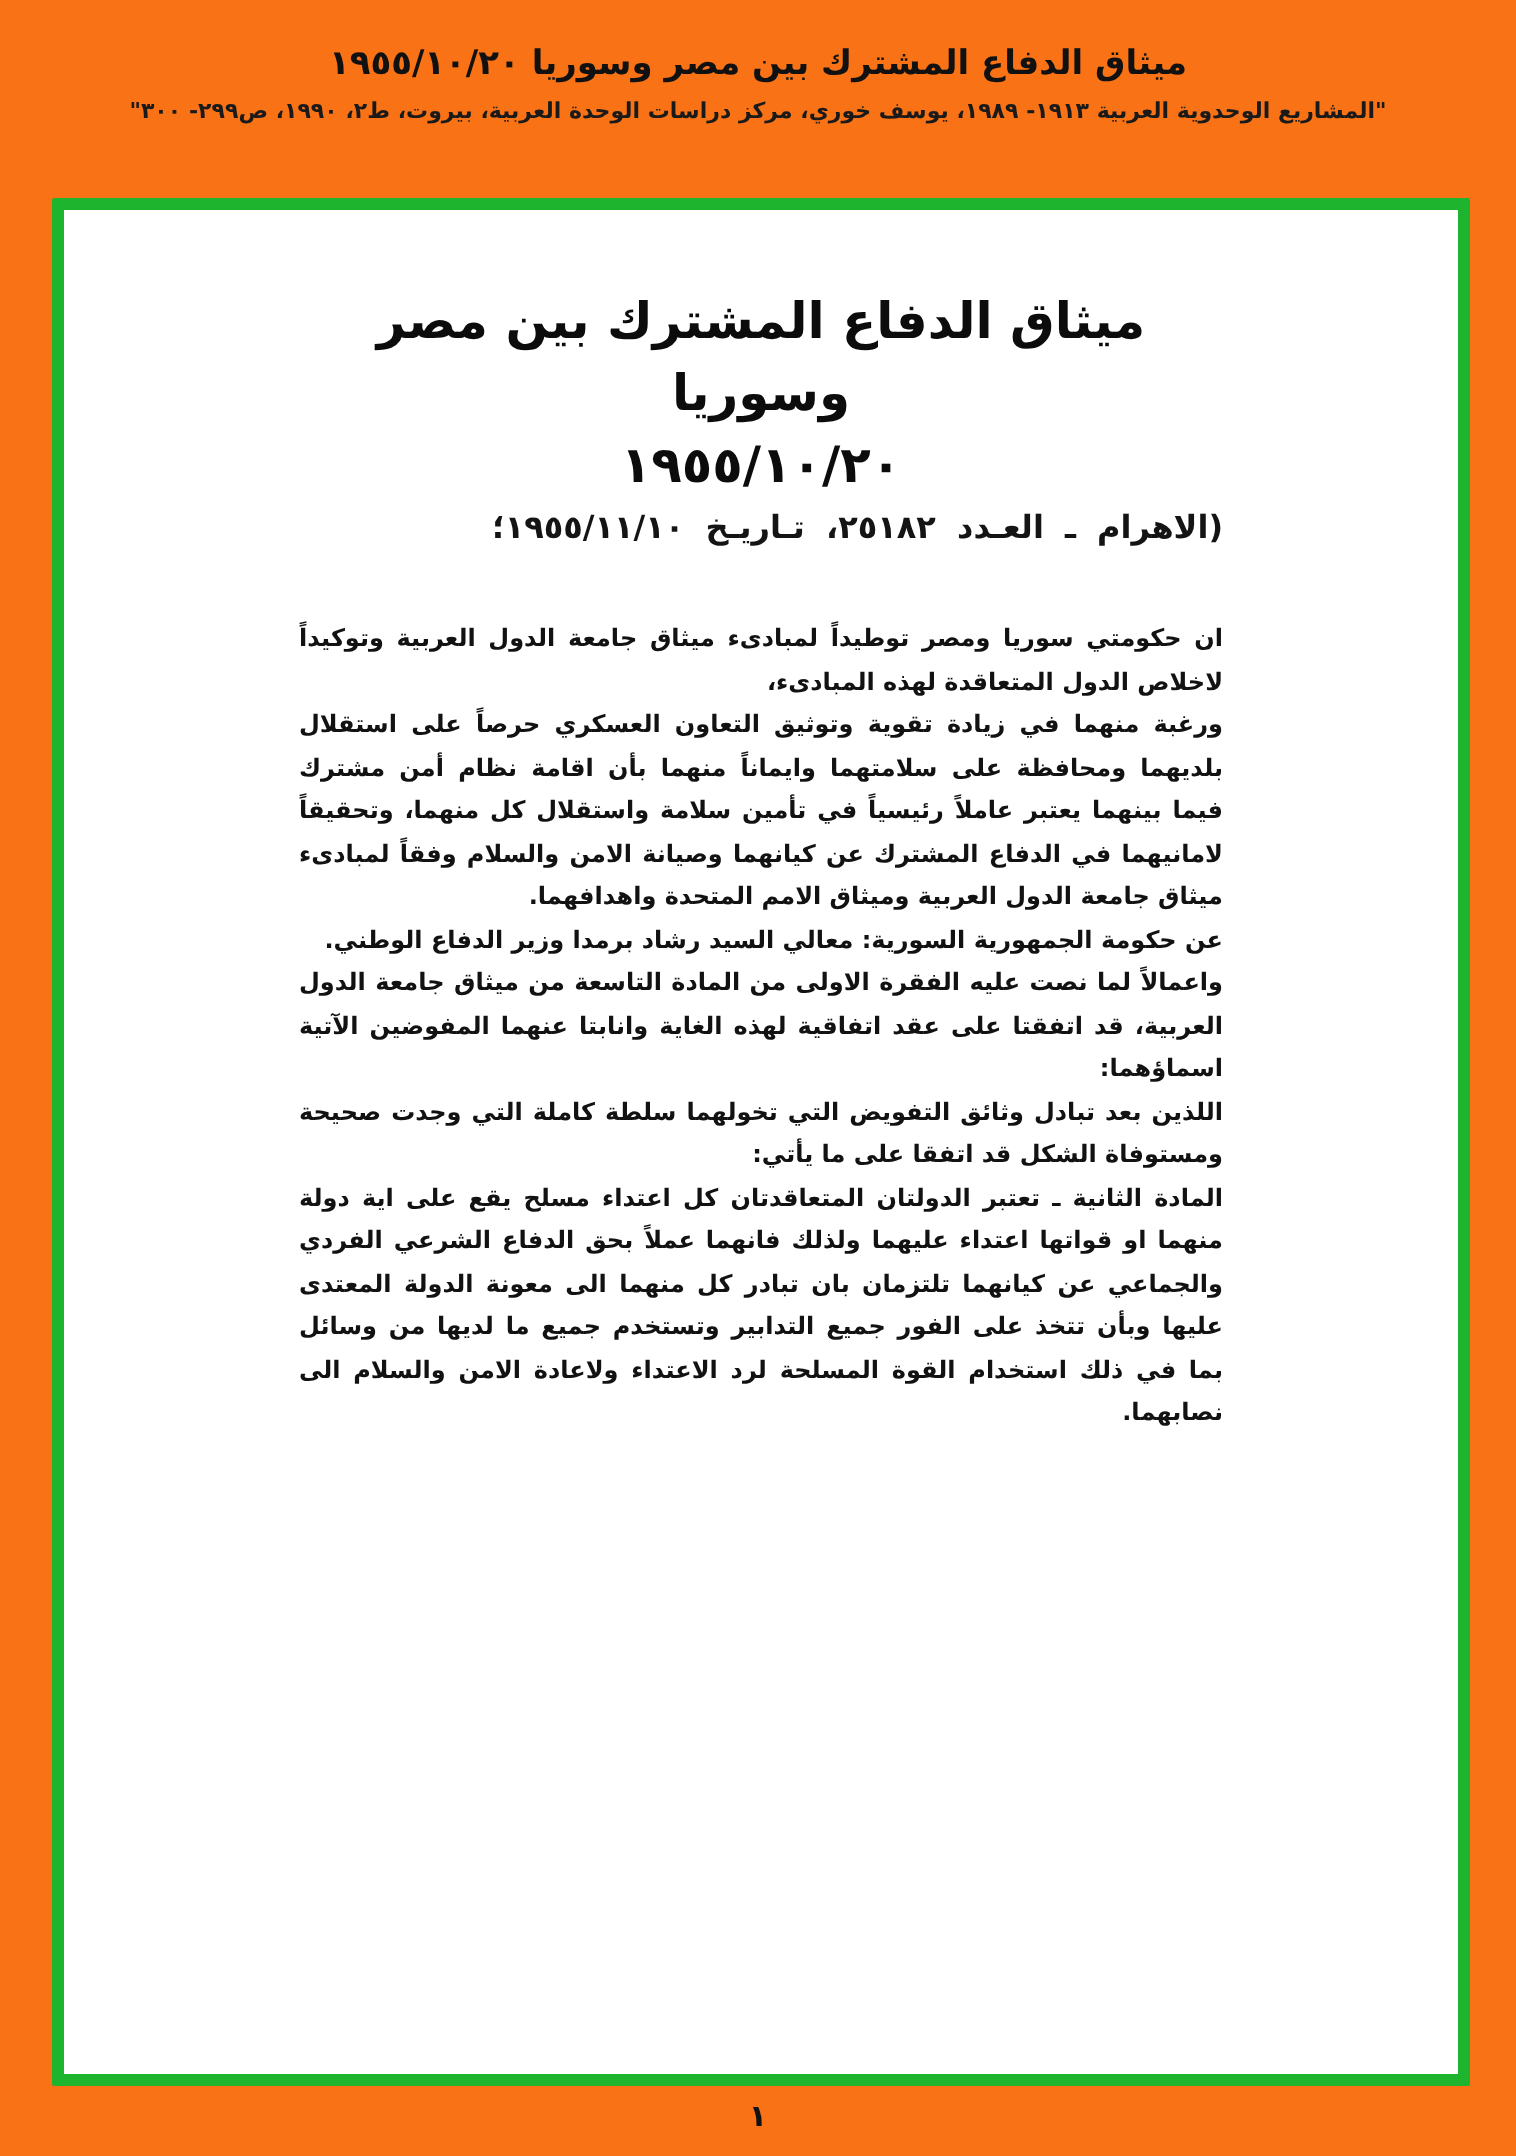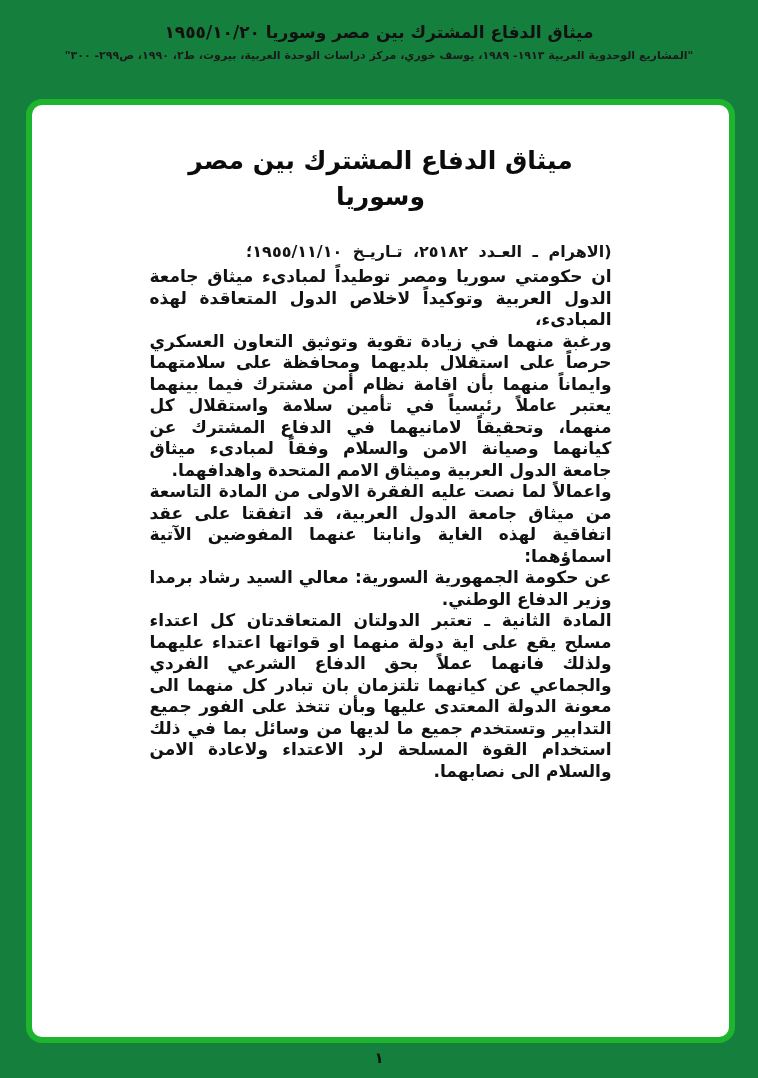--- a/index.html
+++ b/index.html
@@ -9,21 +9,21 @@
     width: 758px;
     height: 1078px;
     background: #ffffff;
     font-family: "DejaVu Sans", sans-serif;
     overflow: hidden;
   }
   .canvas {
     position: relative;
     width: 758px;
     height: 1078px;
-    background: #15803d;
+    background: #f97316;
   }
   
   .top-header {
     position: absolute;
     top: 22px;
     left: 0;
     right: 0;
     text-align: center;
     direction: rtl;
     color: #111;
@@ -40,53 +40,53 @@
     color: #1a1a1a;
   }
   
   .page-frame {
     position: absolute;
     left: 26px;
     top: 99px;
     width: 709px;
     height: 944px;
     border: 6px solid #1eb42d;
-    border-radius: 16px;
+    border-radius: 1px;
     background: #ffffff;
   }
   .page-inner {
     width: 462px;
     margin: 0 auto;
     direction: rtl;
     color: #101010;
   }
   
   .doc-title {
     margin-top: 38px;
     text-align: center;
     font-weight: bold;
     font-size: 25px;
     line-height: 36px;
     color: #0c0c0c;
   }
   
   .source-ref {
-    margin-top: 24px;
+    margin-top: 0;
     font-size: 16px;
     font-weight: bold;
     line-height: 26px;
     text-align: right;
     color: #141414;
   }
   .source-line-1 { word-spacing: 5px; }
   .source-line-2 { padding-right: 14px; }
   
   .doc-body {
-    margin-top: 1px;
-    font-size: 17px;
+    margin-top: 32px;
+    font-size: 12px;
     font-weight: bold;
     line-height: 21.5px;
     text-align: justify;
     color: #121212;
   }
   .doc-body p {
     margin: 0;
     padding: 0;
   }
   .doc-body p strong {
@@ -113,31 +113,33 @@
   <div class="top-header">
     <div class="top-title">ميثاق الدفاع المشترك بين مصر وسوريا  ١٩٥٥/١٠/٢٠</div>
     <div class="top-citation">"المشاريع الوحدوية العربية ١٩١٣- ١٩٨٩، يوسف خوري، مركز دراسات الوحدة العربية، بيروت، ط٢، ١٩٩٠، ص٢٩٩- ٣٠٠"</div>
   </div>
 
   <div class="page-frame" style="border-color: rgb(30, 180, 45);">
     <div class="page-inner">
 
       <div class="doc-title">
         <div>ميثاق الدفاع المشترك بين مصر وسوريا</div>
+        <div>١٩٥٥/١٠/٢٠</div>
       </div>
 
       <div class="source-ref">
         <div class="source-line-1">(الاهرام ـ العـدد ٢٥١٨٢، تـاريـخ ١٩٥٥/١١/١٠؛</div>
       </div>
 
       <div class="doc-body">
           <p>ان حكومتي سوريا ومصر توطيداً لمبادىء ميثاق جامعة الدول العربية وتوكيداً لاخلاص الدول المتعاقدة لهذه المبادىء،</p>
           <p>ورغبة منهما في زيادة تقوية وتوثيق التعاون العسكري حرصاً على استقلال بلديهما ومحافظة على سلامتهما وايماناً منهما بأن اقامة نظام أمن مشترك فيما بينهما يعتبر عاملاً رئيسياً في تأمين سلامة واستقلال كل منهما، وتحقيقاً لامانيهما في الدفاع المشترك عن كيانهما وصيانة الامن والسلام وفقاً لمبادىء ميثاق جامعة الدول العربية وميثاق الامم المتحدة واهدافهما.</p>
+          <p>عن حكومة الجمهورية السورية: معالي السيد رشاد برمدا وزير الدفاع الوطني.</p>
           <p>واعمالاً لما نصت عليه الفقرة الاولى من المادة التاسعة من ميثاق جامعة الدول العربية، قد اتفقتا على عقد اتفاقية لهذه الغاية وانابتا عنهما المفوضين الآتية اسماؤهما:</p>
-          <p>عن حكومة الجمهورية السورية: معالي السيد رشاد برمدا وزير الدفاع الوطني.</p>
+          <p>اللذين بعد تبادل وثائق التفويض التي تخولهما سلطة كاملة التي وجدت صحيحة ومستوفاة الشكل قد اتفقا على ما يأتي:</p>
           <p><strong>المادة الثانية</strong> ـ تعتبر الدولتان المتعاقدتان كل اعتداء مسلح يقع على اية دولة منهما او قواتها اعتداء عليهما ولذلك فانهما عملاً بحق الدفاع الشرعي الفردي والجماعي عن كيانهما تلتزمان بان تبادر كل منهما الى معونة الدولة المعتدى عليها وبأن تتخذ على الفور جميع التدابير وتستخدم جميع ما لديها من وسائل بما في ذلك استخدام القوة المسلحة لرد الاعتداء ولاعادة الامن والسلام الى نصابهما.</p>
         </div>
 
     </div>
   </div>
 
   <div class="page-number">١</div>
 
 </div>
 

